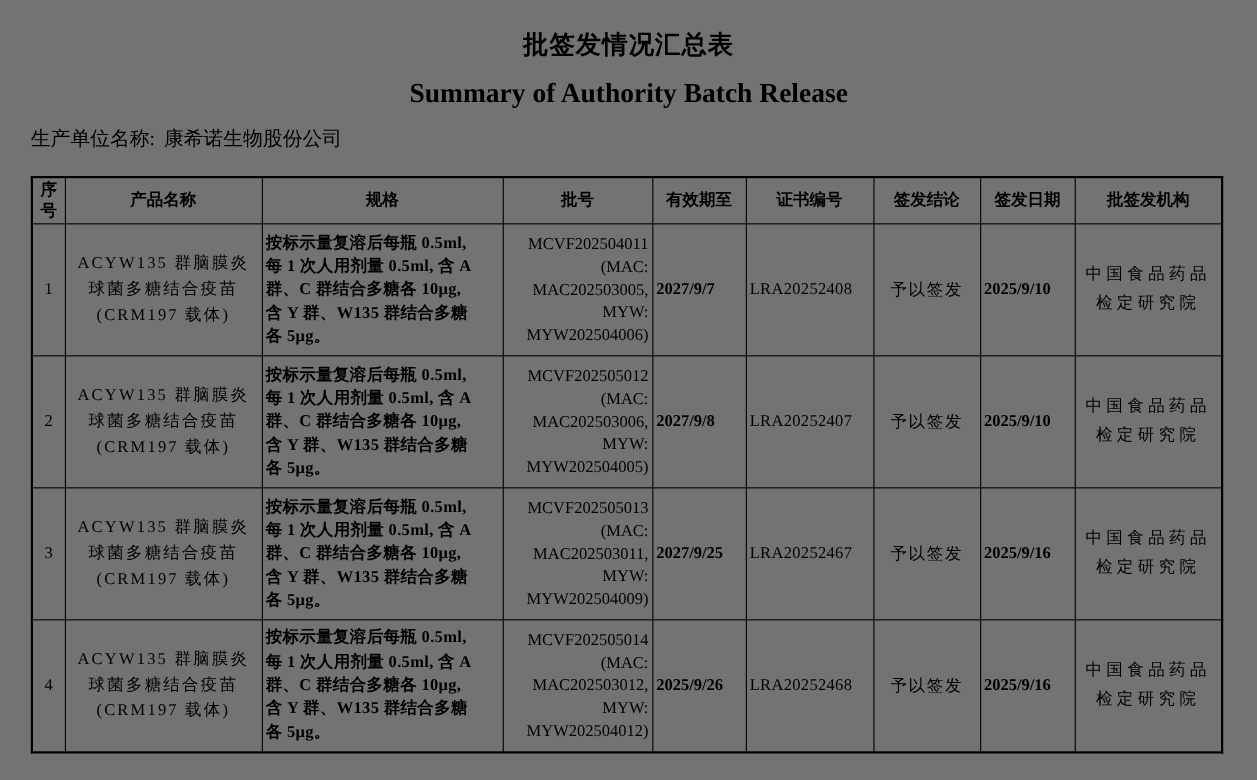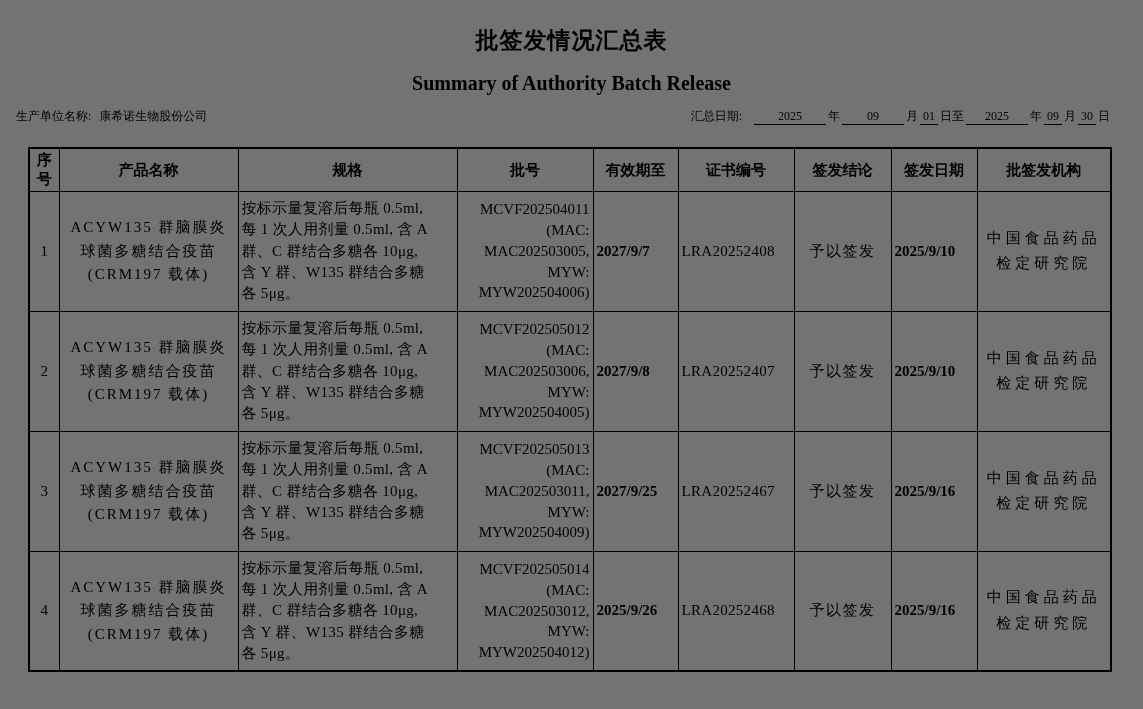--- a/index.html
+++ b/index.html
@@ -20,30 +20,30 @@
     padding-top: 27px;
     text-align: center;
     font-size: 23px;
     font-weight: bold;
     letter-spacing: 1px;
     line-height: 1.2;
   }
   .title-en {
     margin-top: 16px;
     text-align: center;
-    font-size: 20px;
+    font-size: 25px;
     font-weight: bold;
     line-height: 1.2;
   }
   .info-row {
     display: flex;
     justify-content: space-between;
     align-items: center;
-    margin: 14px 33px 0 16px;
-    font-size: 12px;
+    margin: 14px 33px 0 28px;
+    font-size: 18px;
     line-height: 1.3;
     white-space: nowrap;
   }
   .mfr-label { margin-right: 8px; }
   .date-line span { display: inline-block; }
   .date-label { margin-right: 10px; }
   .blank {
     border-bottom: 1.5px solid #000;
     text-align: center;
     margin: 0 2px;
@@ -83,20 +83,21 @@
     letter-spacing: 2px;
     line-height: 1.55;
     padding: 2px 5px;
   }
   td.c-spec {
     text-align: left;
     white-space: pre-line;
     line-height: 1.42;
     letter-spacing: 0.3px;
     padding: 2px 4px 2px 7px;
+    font-weight: bold;
   }
   td.c-batch {
     text-align: right;
     white-space: pre-line;
     line-height: 1.38;
     padding: 2px 2px 2px 5px;
   }
   td.c-valid, td.c-issue { text-align: left; font-weight: bold; }
   td.c-cert { text-align: left; letter-spacing: 0.3px; }
   td.c-conclusion { text-align: center; letter-spacing: 1.5px; }
@@ -112,23 +113,20 @@
 <body>
 
 <div class="page">
 
   <div class="title-cn">批签发情况汇总表</div>
   <div class="title-en">Summary of Authority Batch Release</div>
 
   <div class="info-row">
     <div class="mfr-line">
       <span class="mfr-label">生产单位名称:</span><span>康希诺生物股份公司</span>
-    </div>
-    <div class="date-line">
-      <span class="date-label">汇总日期:</span><span class="blank w-wide">2025</span><span>年</span><span class="blank w-mid">09</span><span>月</span><span class="blank w-narrow">01</span><span>日至</span><span class="blank w-mid2">2025</span><span>年</span><span class="blank w-narrow">09</span><span>月</span><span class="blank w-narrow">30</span><span>日</span>
     </div>
   </div>
 
   <table class="release">
     <colgroup>
       <col style="width:30px">
         <col style="width:179px">
         <col style="width:219px">
         <col style="width:136px">
         <col style="width:85px">

